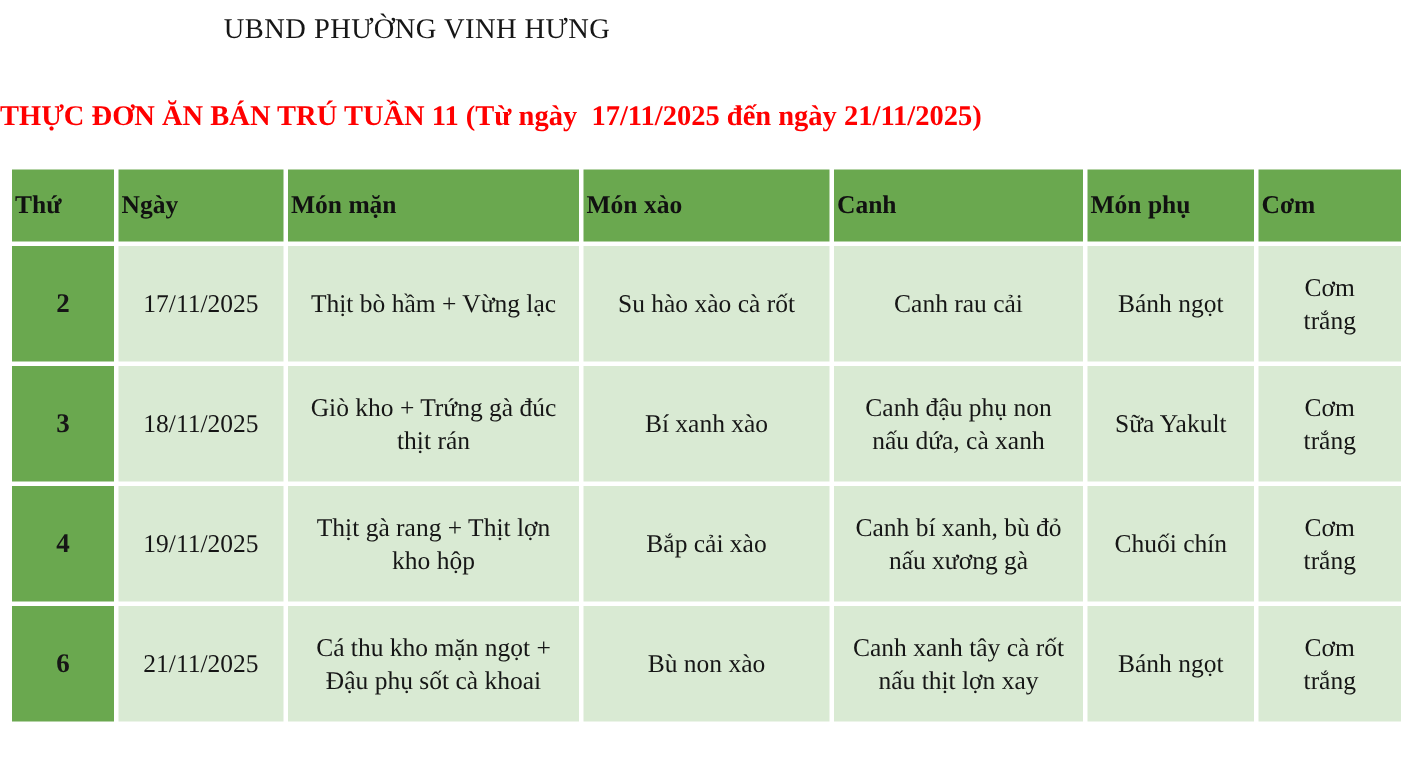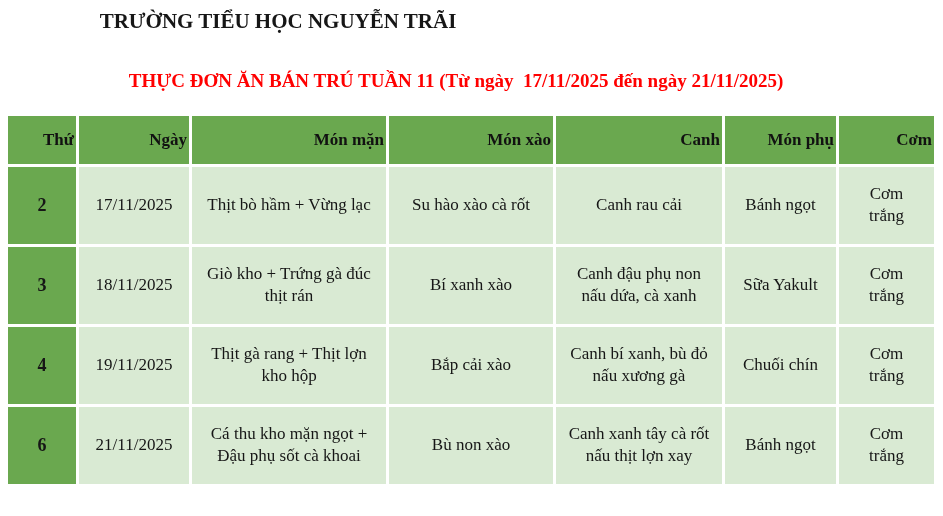--- a/index.html
+++ b/index.html
@@ -23,40 +23,39 @@
     letter-spacing: 0.3px;
   }
   .org-line2 {
     font-size: 21px;
     font-weight: bold;
     margin-top: 3px;
   }
   .menu-title {
     margin-top: 36px;
     width: 912px;
-    text-align: center;
     color: #ff0000;
     font-weight: bold;
     font-size: 19px;
     white-space: pre-wrap;
   }
   table.menu {
     margin: 21px 0 0 5px;
     width: 932px;
     table-layout: fixed;
     border-collapse: separate;
     border-spacing: 3px;
   }
   table.menu th {
     background: #6aa84f;
     height: 48px;
     font-size: 17px;
     font-weight: bold;
     color: #111111;
-    text-align: right;
+    text-align: left;
     vertical-align: middle;
     padding: 0 2px;
   }
   table.menu td {
     background: #d9ead3;
     height: 73px;
     font-size: 17px;
     text-align: center;
     vertical-align: middle;
     padding: 2px 12px;
@@ -74,21 +73,21 @@
   col.c-man  { width: 194px; }
   col.c-xao  { width: 164px; }
   col.c-canh { width: 166px; }
   col.c-phu  { width: 111px; }
   col.c-com  { width: 95px;  }
 </style>
 </head>
 <body>
 
 <div class="org-block">
-  <div class="org-line2">TRƯỜNG TIỂU HỌC NGUYỄN TRÃI</div>
+  <div class="org-line1">UBND PHƯỜNG VINH HƯNG</div>
 </div>
 
 <div class="menu-title">THỰC ĐƠN ĂN BÁN TRÚ TUẦN 11 (Từ ngày  17/11/2025 đến ngày 21/11/2025)</div>
 
 <table class="menu">
   <colgroup>
     <col class="c-thu">
       <col class="c-ngay">
       <col class="c-man">
       <col class="c-xao">

